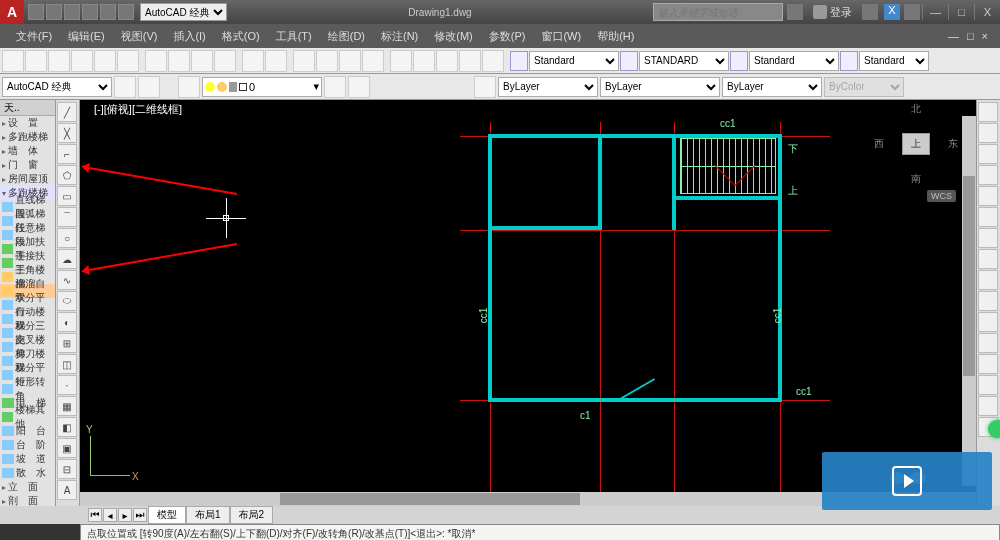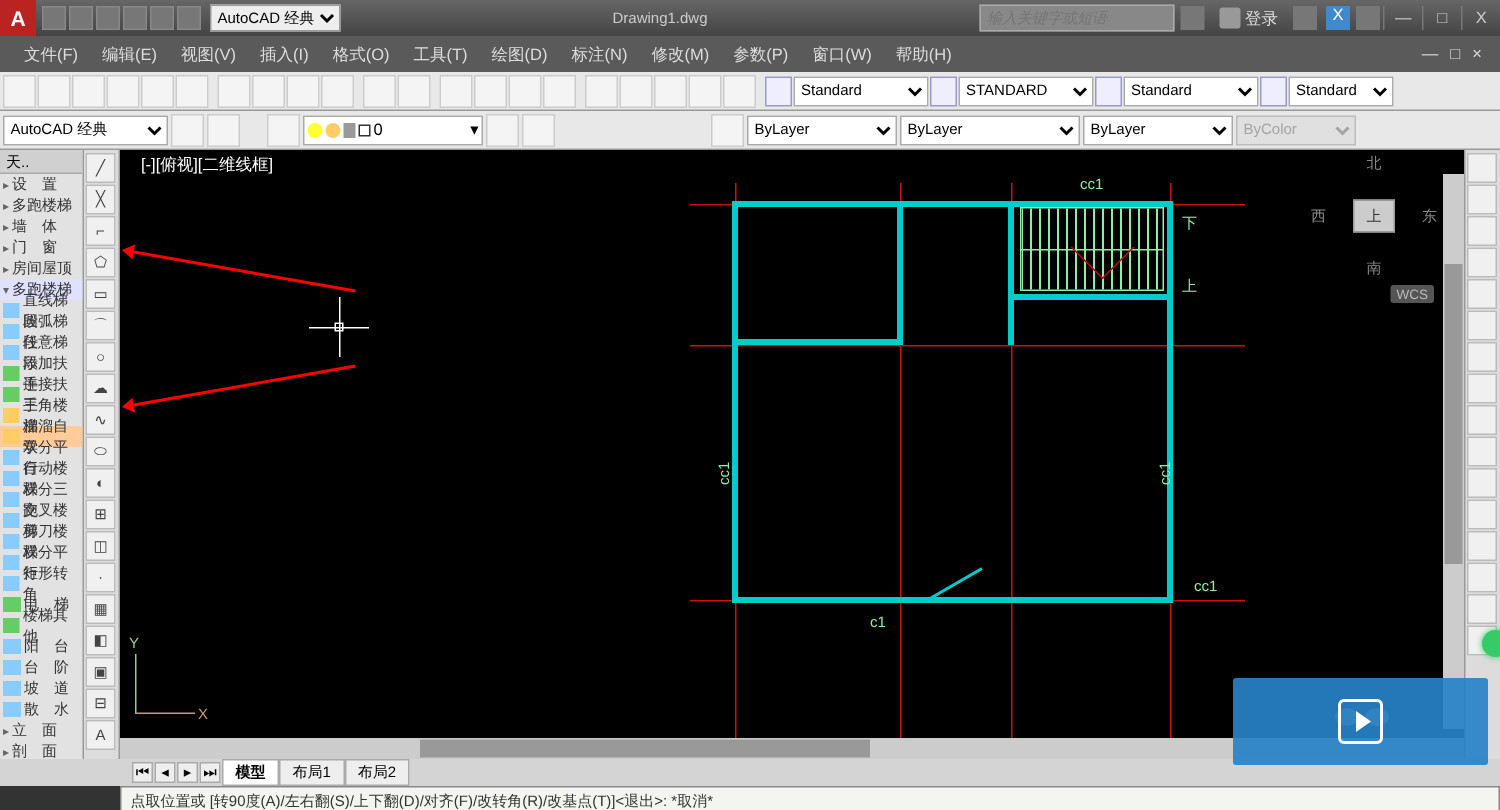--- a/index.html
+++ b/index.html
@@ -66,21 +66,21 @@
 .compass .lbl { position:absolute; }
 .compass .cube { position:absolute; left:50%; top:50%; width:28px; height:22px; background:#ccc; transform:translate(-50%,-50%); display:flex; align-items:center; justify-content:center; font-size:10px; color:#333; border:1px solid #999; }
 .wcs { position:absolute; right:20px; top:90px; background:#555; color:#bbb; font-size:9px; padding:1px 4px; border-radius:2px; }
 .scroll-v { position:absolute; right:0; top:16px; width:14px; height:370px; background:#ccc; }
 .scroll-v .th { position:absolute; left:1px; width:12px; background:#999; }
 .scroll-h { position:absolute; left:0; right:0; bottom:0; height:14px; background:#ccc; }
 .scroll-h .th { position:absolute; top:1px; height:12px; background:#999; }
 .tabbar { height:18px; background:#d4d4d4; display:flex; align-items:center; padding-left:88px; font-size:10px; }
 .tabbar .nav { width:14px; height:14px; border:1px solid #aaa; background:#eee; display:flex; align-items:center; justify-content:center; margin-right:1px; }
 .tabbar .tab { padding:1px 8px; background:#eee; border:1px solid #aaa; font-size:10px; }
-.tabbar .tab.active { background:#fff;font-weight:bold; }
+.tabbar .tab.active { background:#fff; }
 .righttools { width:24px; background:#dcdcdc; border-left:1px solid #999; display:flex; flex-direction:column; gap:1px; padding:2px 1px; }
 .righttools .t { width:20px; height:20px; background:#f0f0f0; border:1px solid #bbb; }
 .cmd { height:40px; background:#333; color:#ccc; font-size:10px; display:flex; flex-direction:column; }
 .cmd .hist { flex:1; background:#f4f4f0; color:#333; padding:2px 6px; border:1px solid #888; margin-left:80px; }
 .watermark { position:absolute; right:8px; bottom:30px; width:170px; height:58px; background:rgba(40,130,200,0.92); color:#fff; display:flex; align-items:center; justify-content:center; gap:8px; font-size:22px; border-radius:2px; }
 .watermark .play { width:30px; height:30px; border:2px solid #fff; border-radius:4px; display:flex; align-items:center; justify-content:center; }
 .watermark .play:before { content:""; width:0; height:0; border-left:10px solid #fff; border-top:7px solid transparent; border-bottom:7px solid transparent; margin-left:3px; }
 .greenpip { position:absolute; right:-6px; top:420px; width:18px; height:18px; background:#3c6; border-radius:50%; box-shadow:0 0 4px #3c6; }
 </style>
 </head>

